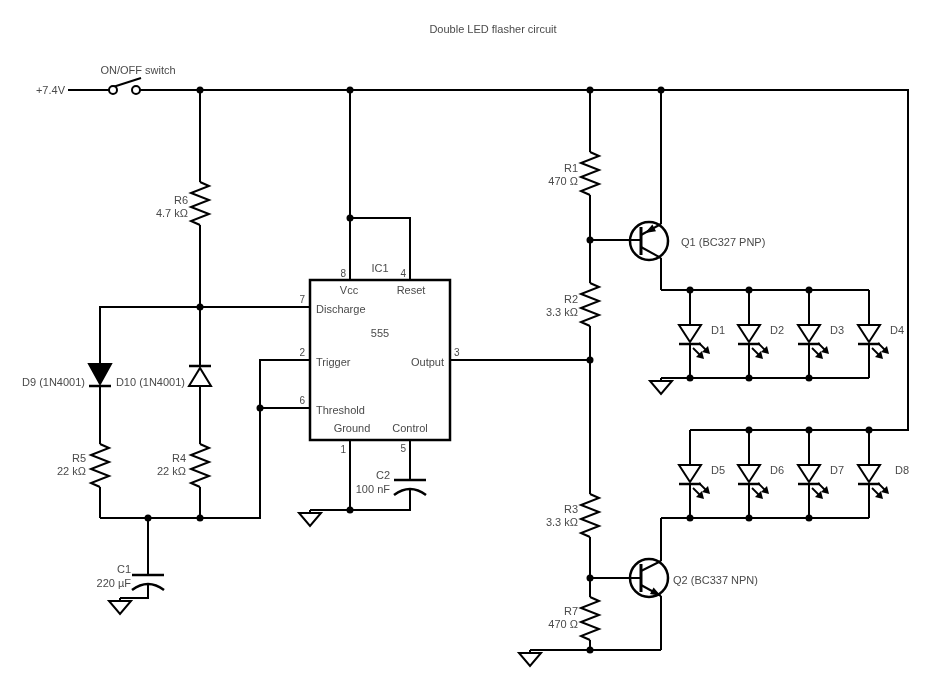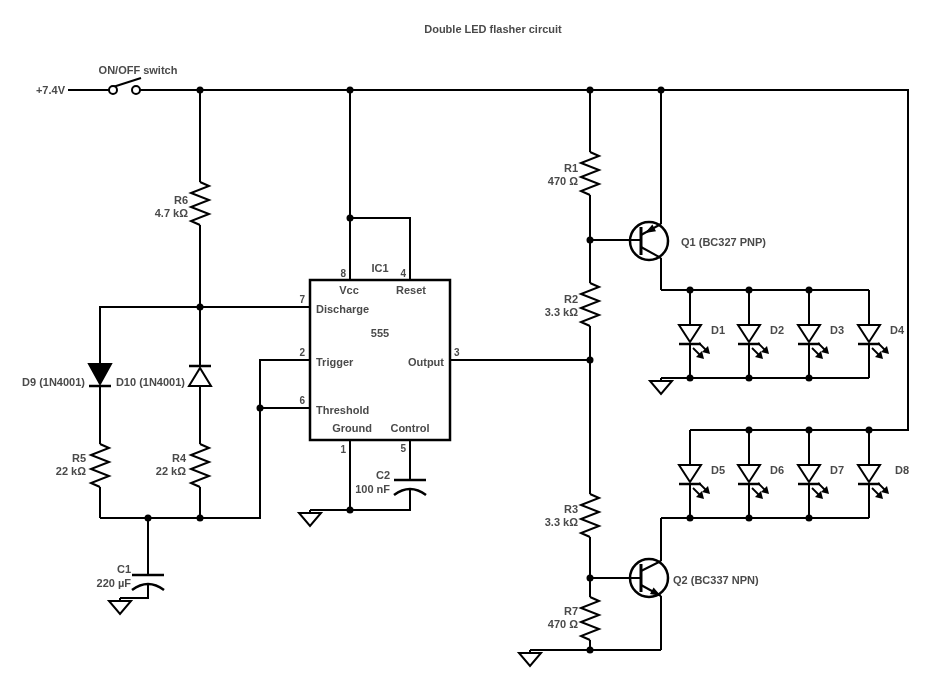--- a/index.html
+++ b/index.html
@@ -1,16 +1,16 @@
 <!DOCTYPE html>
 <html><head>
 <meta charset="utf-8">
 <style>
   html,body{margin:0;padding:0;background:#ffffff;}
-  .page{width:940px;height:700px;background:#fff;position:relative;overflow:hidden;font-weight:bold;}
+  .page{width:940px;height:700px;background:#fff;position:relative;overflow:hidden;}
   .lbl{font-family:"Liberation Sans",sans-serif;font-size:11px;fill:#4a4a4a;}
   .pin{font-family:"Liberation Sans",sans-serif;font-size:10px;fill:#4a4a4a;}
   .mid{text-anchor:middle;}
   .end{text-anchor:end;}
   .wire{stroke:#000;stroke-width:2;fill:none;}
   .comp{stroke:#000;stroke-width:2;fill:none;}
   .plate{stroke:#000;stroke-width:2.5;fill:none;}
   .bar{stroke:#000;stroke-width:3;fill:none;}
   .dot{fill:#000;stroke:none;}
 </style>

